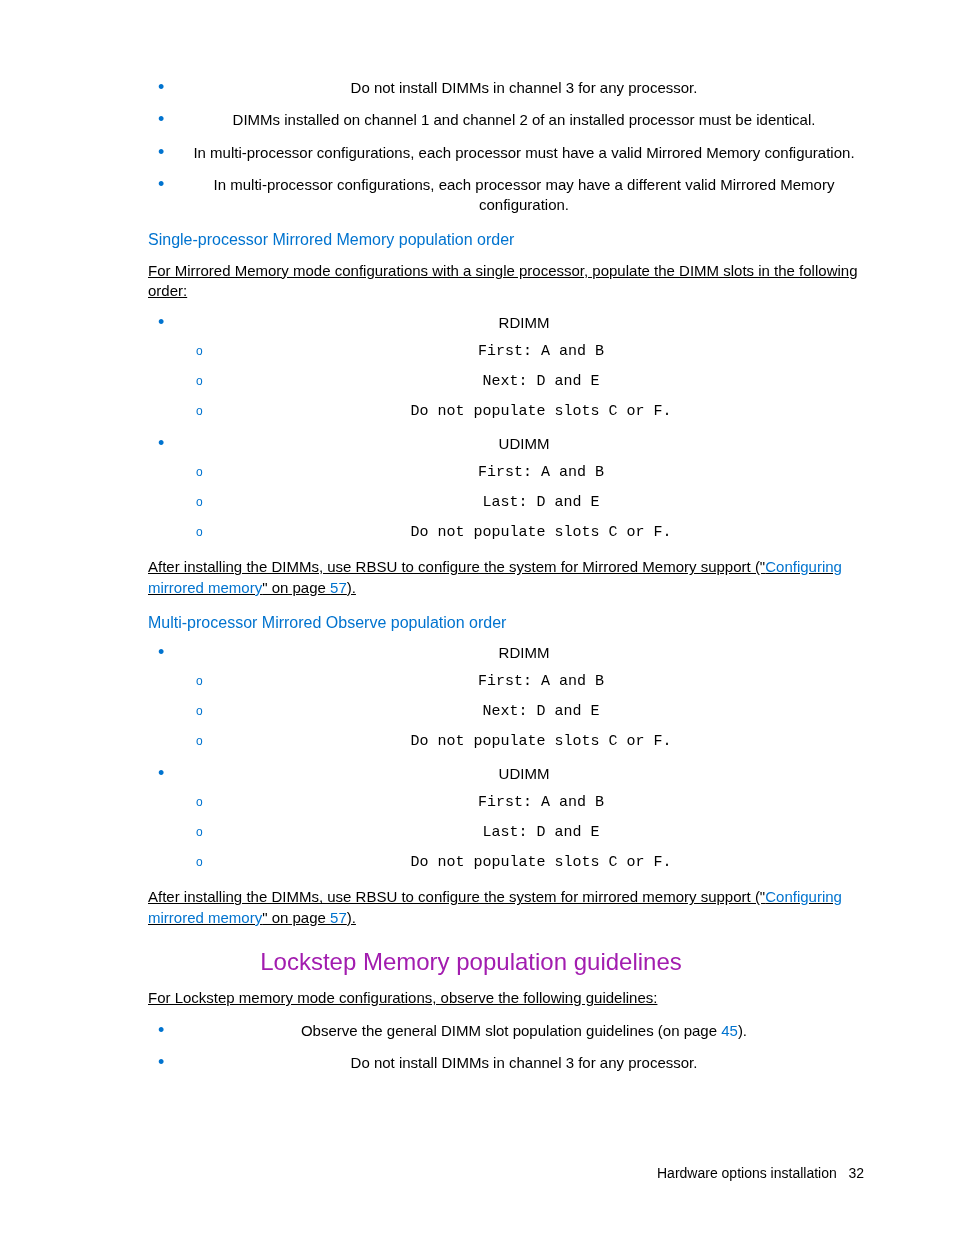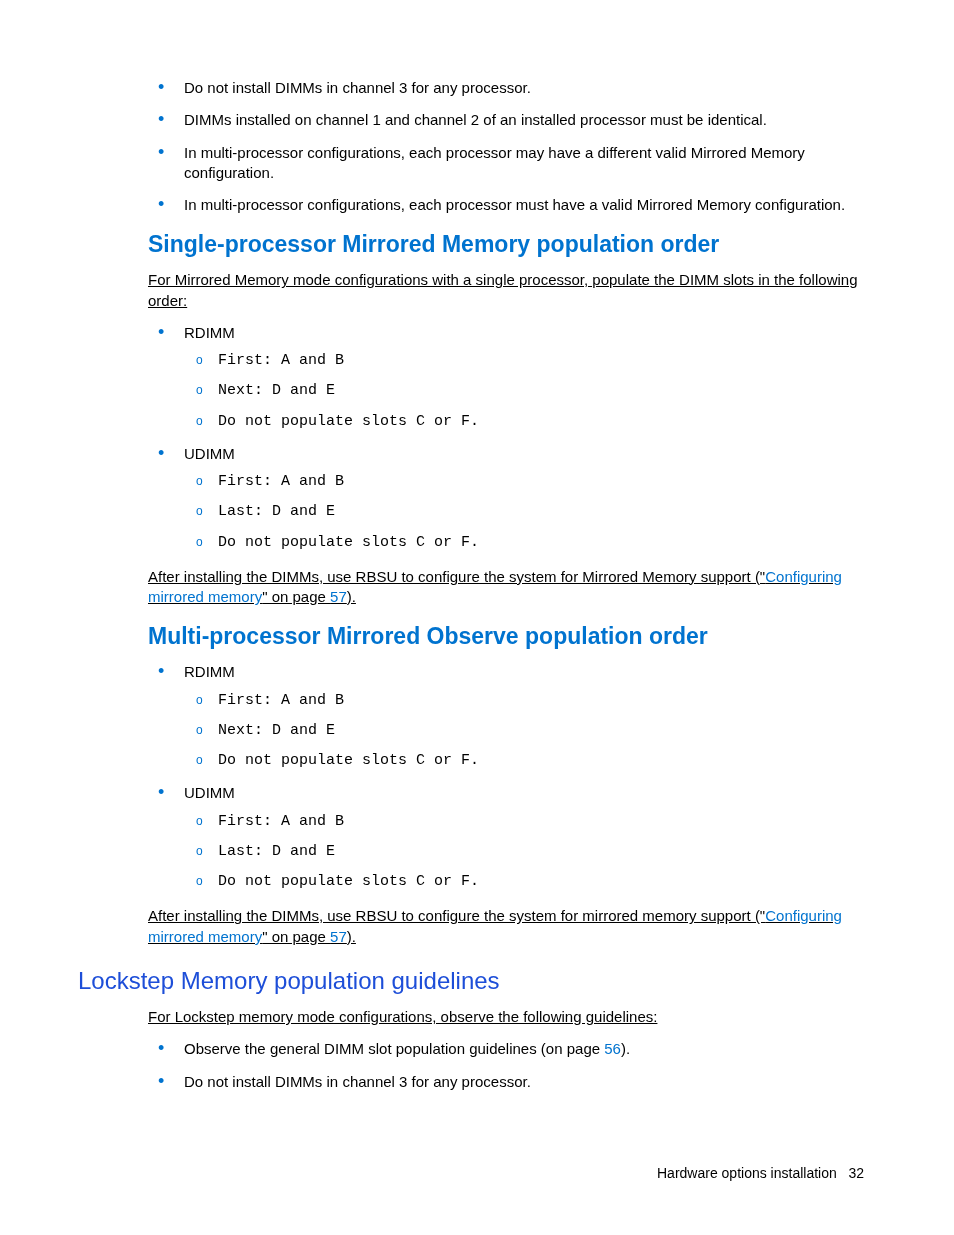--- a/index.html
+++ b/index.html
@@ -23,20 +23,21 @@
     padding: 78px 90px 0 90px;
   }
   .body-col {
     margin-left: 58px; 
   }
   
   ul.lvl1 {
     list-style: none;
     margin: 0 0 14px 0;
     padding: 0;
+    text-align: center;
   }
   ul.lvl1 > li {
     position: relative;
     padding-left: 36px;
     margin: 0 0 12px 0;
   }
   ul.lvl1 > li::before {
     content: "•";
     position: absolute;
     left: 10px;
@@ -62,29 +63,30 @@
     position: absolute;
     left: 12px;
     top: 0;
     color: #0073cf;
     font-size: 12px;
     line-height: 1.5;
     font-family: Arial, sans-serif;
   }
   h3.sub {
     color: #0073cf;
-    font-weight: 700;
-    font-size: 23px;
+    font-weight: 400;
+    font-size: 16px;
     margin: 14px 0 10px 0;
   }
   h2.section {
-    color: #1d4ed8;
+    color: #a21caf;
     font-weight: 400;
     font-size: 24px;
     margin: 18px 0 10px -70px;
+    text-align: center;
   }
   p.para {
     margin: 0 0 12px 0;
     text-decoration: underline;
   }
   a.link {
     color: #0073cf;
     text-decoration: none;
   }
   .footer {
@@ -98,22 +100,22 @@
 </style>
 </head>
 <body>
 
 <div class="page">
   <div class="body-col">
 
     <ul class="lvl1">
       <li><span>Do not install DIMMs in channel 3 for any processor.</span></li>
       <li><span>DIMMs installed on channel 1 and channel 2 of an installed processor must be identical.</span></li>
+      <li><span>In multi-processor configurations, each processor must have a valid Mirrored Memory configuration.</span></li>
       <li><span>In multi-processor configurations, each processor may have a different valid Mirrored Memory configuration.</span></li>
-      <li><span>In multi-processor configurations, each processor must have a valid Mirrored Memory configuration.</span></li>
     </ul>
 
     <h3 class="sub">Single-processor Mirrored Memory population order</h3>
     <p class="para">For Mirrored Memory mode configurations with a single processor, populate the DIMM slots in the following order:</p>
     <ul class="lvl1">
       <li>
         <span>RDIMM</span>
         <ul class="lvl2">
           <li><span>First: A and B</span></li>
           <li><span>Next: D and E</span></li>
@@ -153,21 +155,21 @@
       </li>
     </ul>
     <p class="para">
       <span>After installing the DIMMs, use RBSU to configure the system for mirrored memory support ("</span><a class="link">Configuring mirrored memory</a><span>" on page </span><a class="link">57</a><span>).</span>
     </p>
 
     <h2 class="section">Lockstep Memory population guidelines</h2>
     <p class="para">For Lockstep memory mode configurations, observe the following guidelines:</p>
     <ul class="lvl1">
       <li>
-        <span>Observe the general DIMM slot population guidelines (on page </span><a class="link">56</a><span>).</span>
+        <span>Observe the general DIMM slot population guidelines (on page </span><a class="link">45</a><span>).</span>
       </li>
       <li><span>Do not install DIMMs in channel 3 for any processor.</span></li>
     </ul>
 
   </div>
 
   <div class="footer">
     <span>Hardware options installation</span>&nbsp;&nbsp;&nbsp;<span>32</span>
   </div>
 </div>

